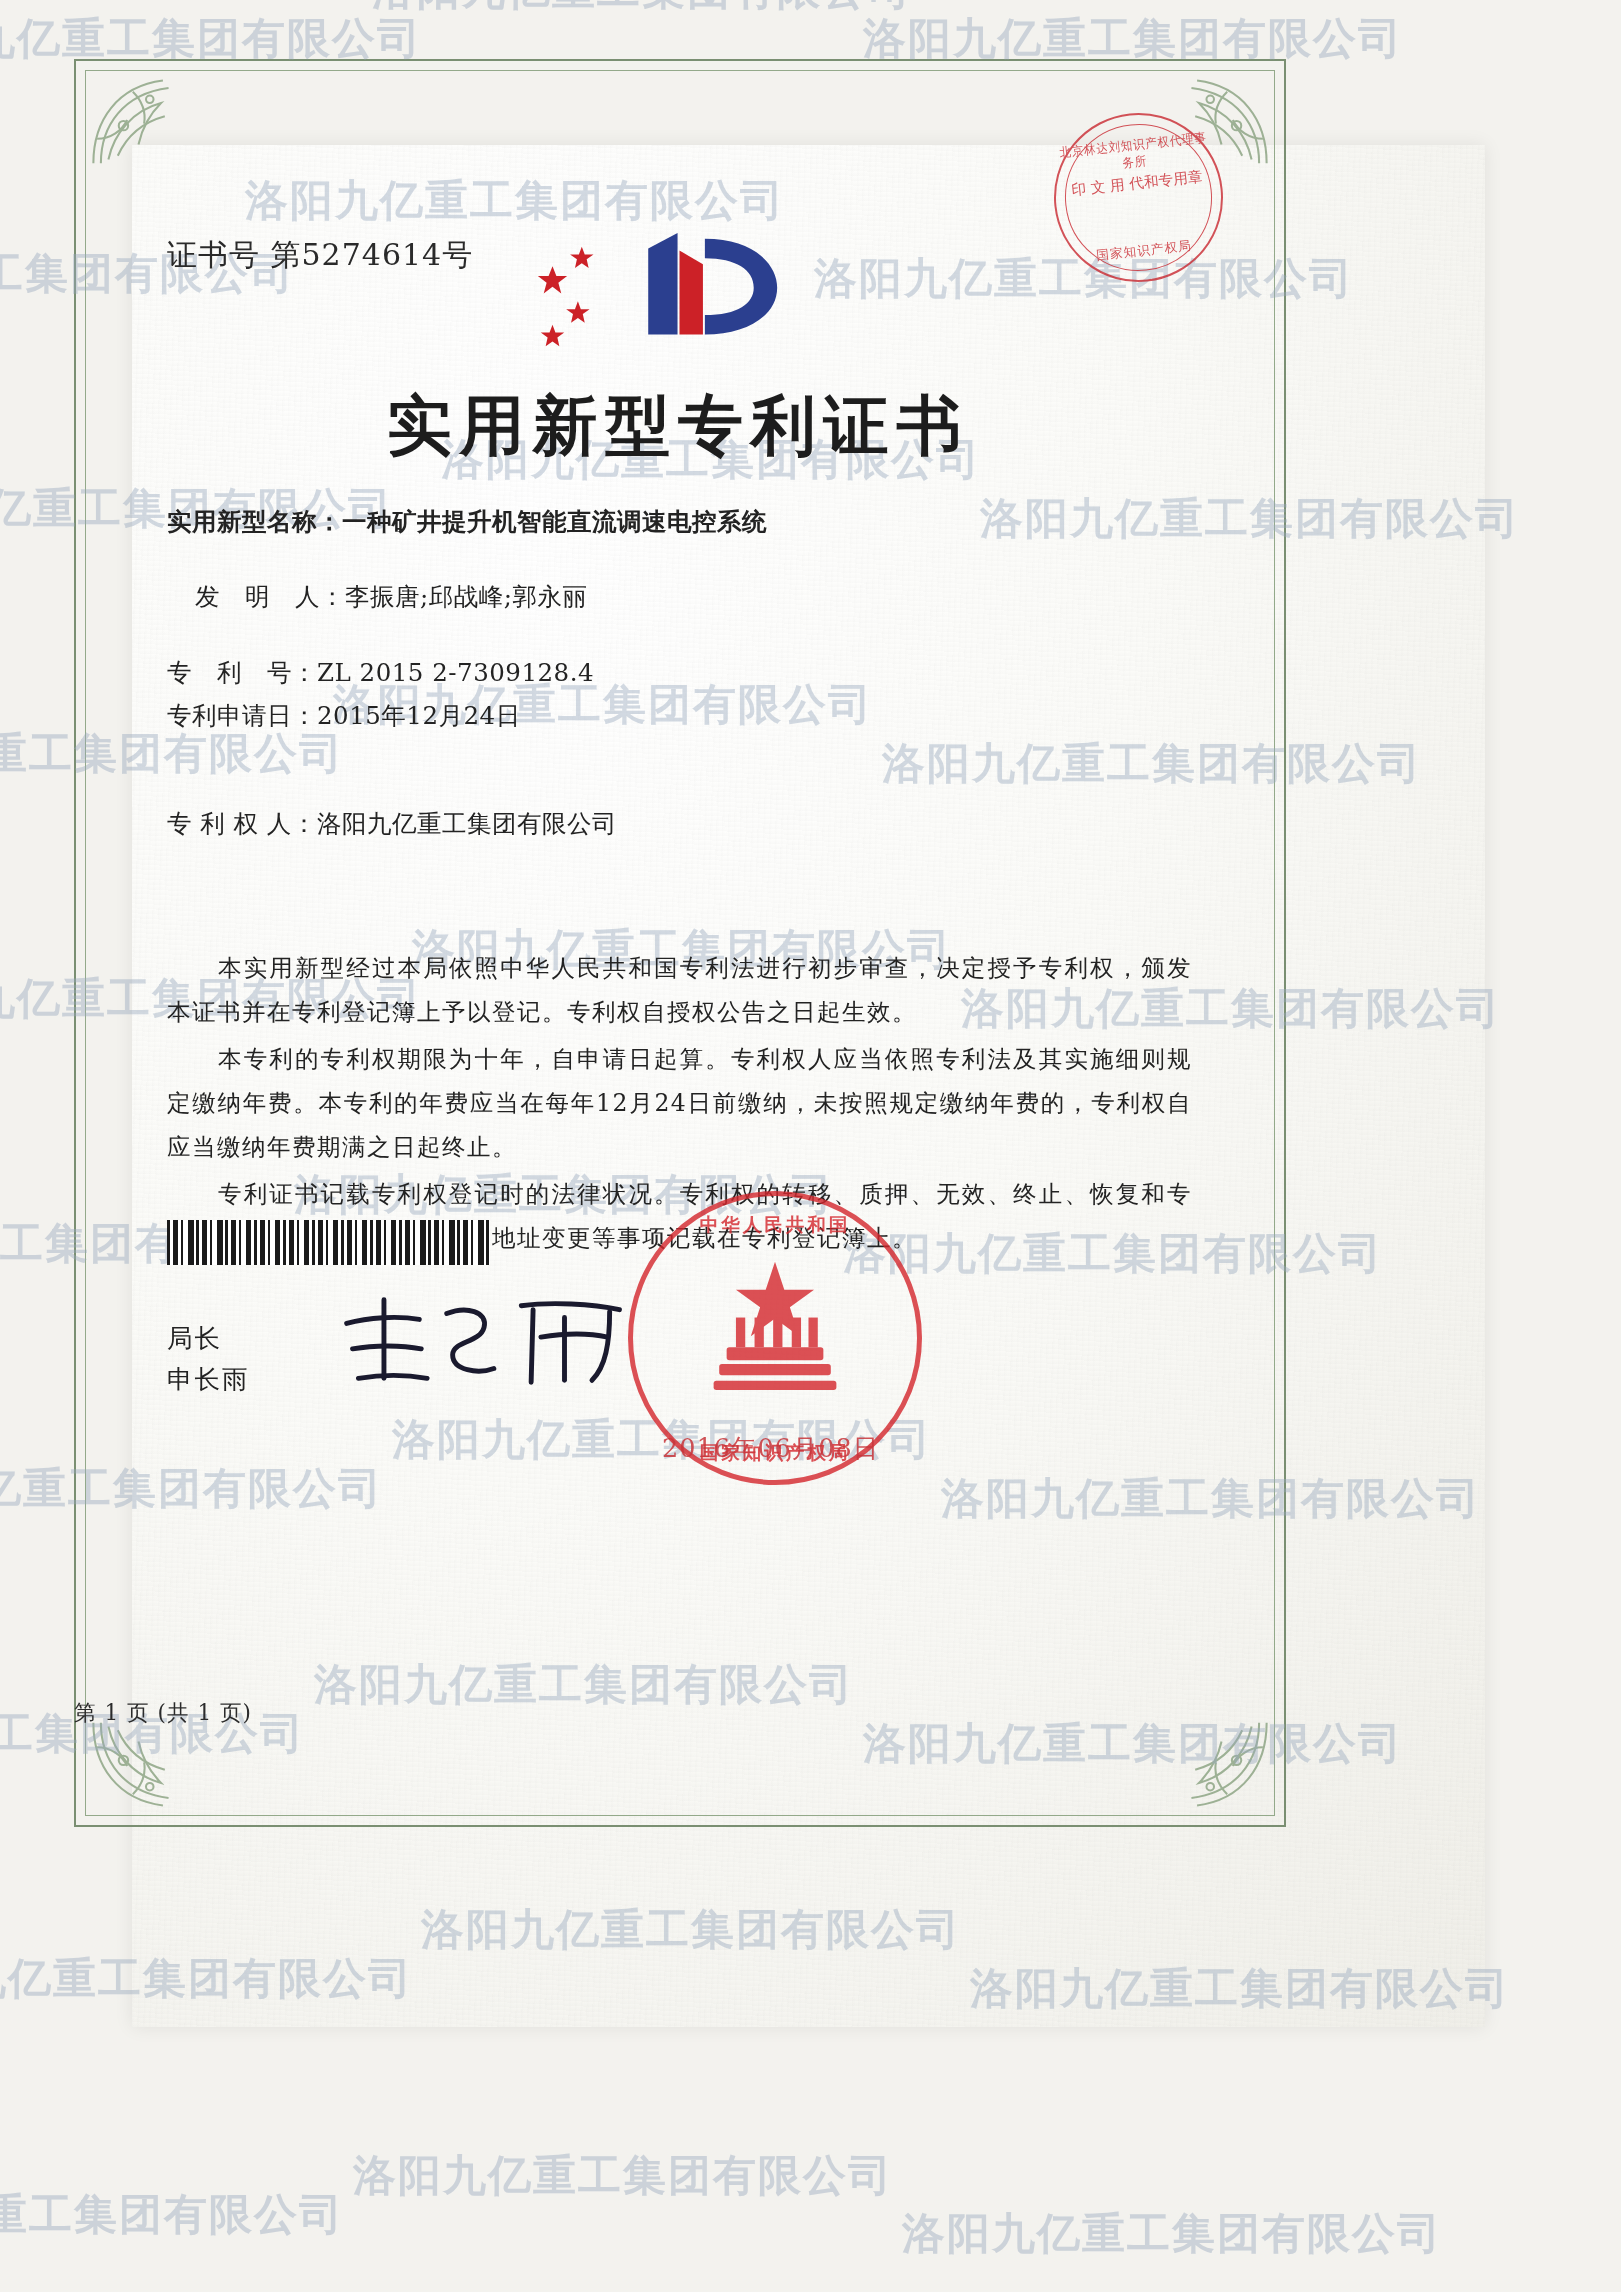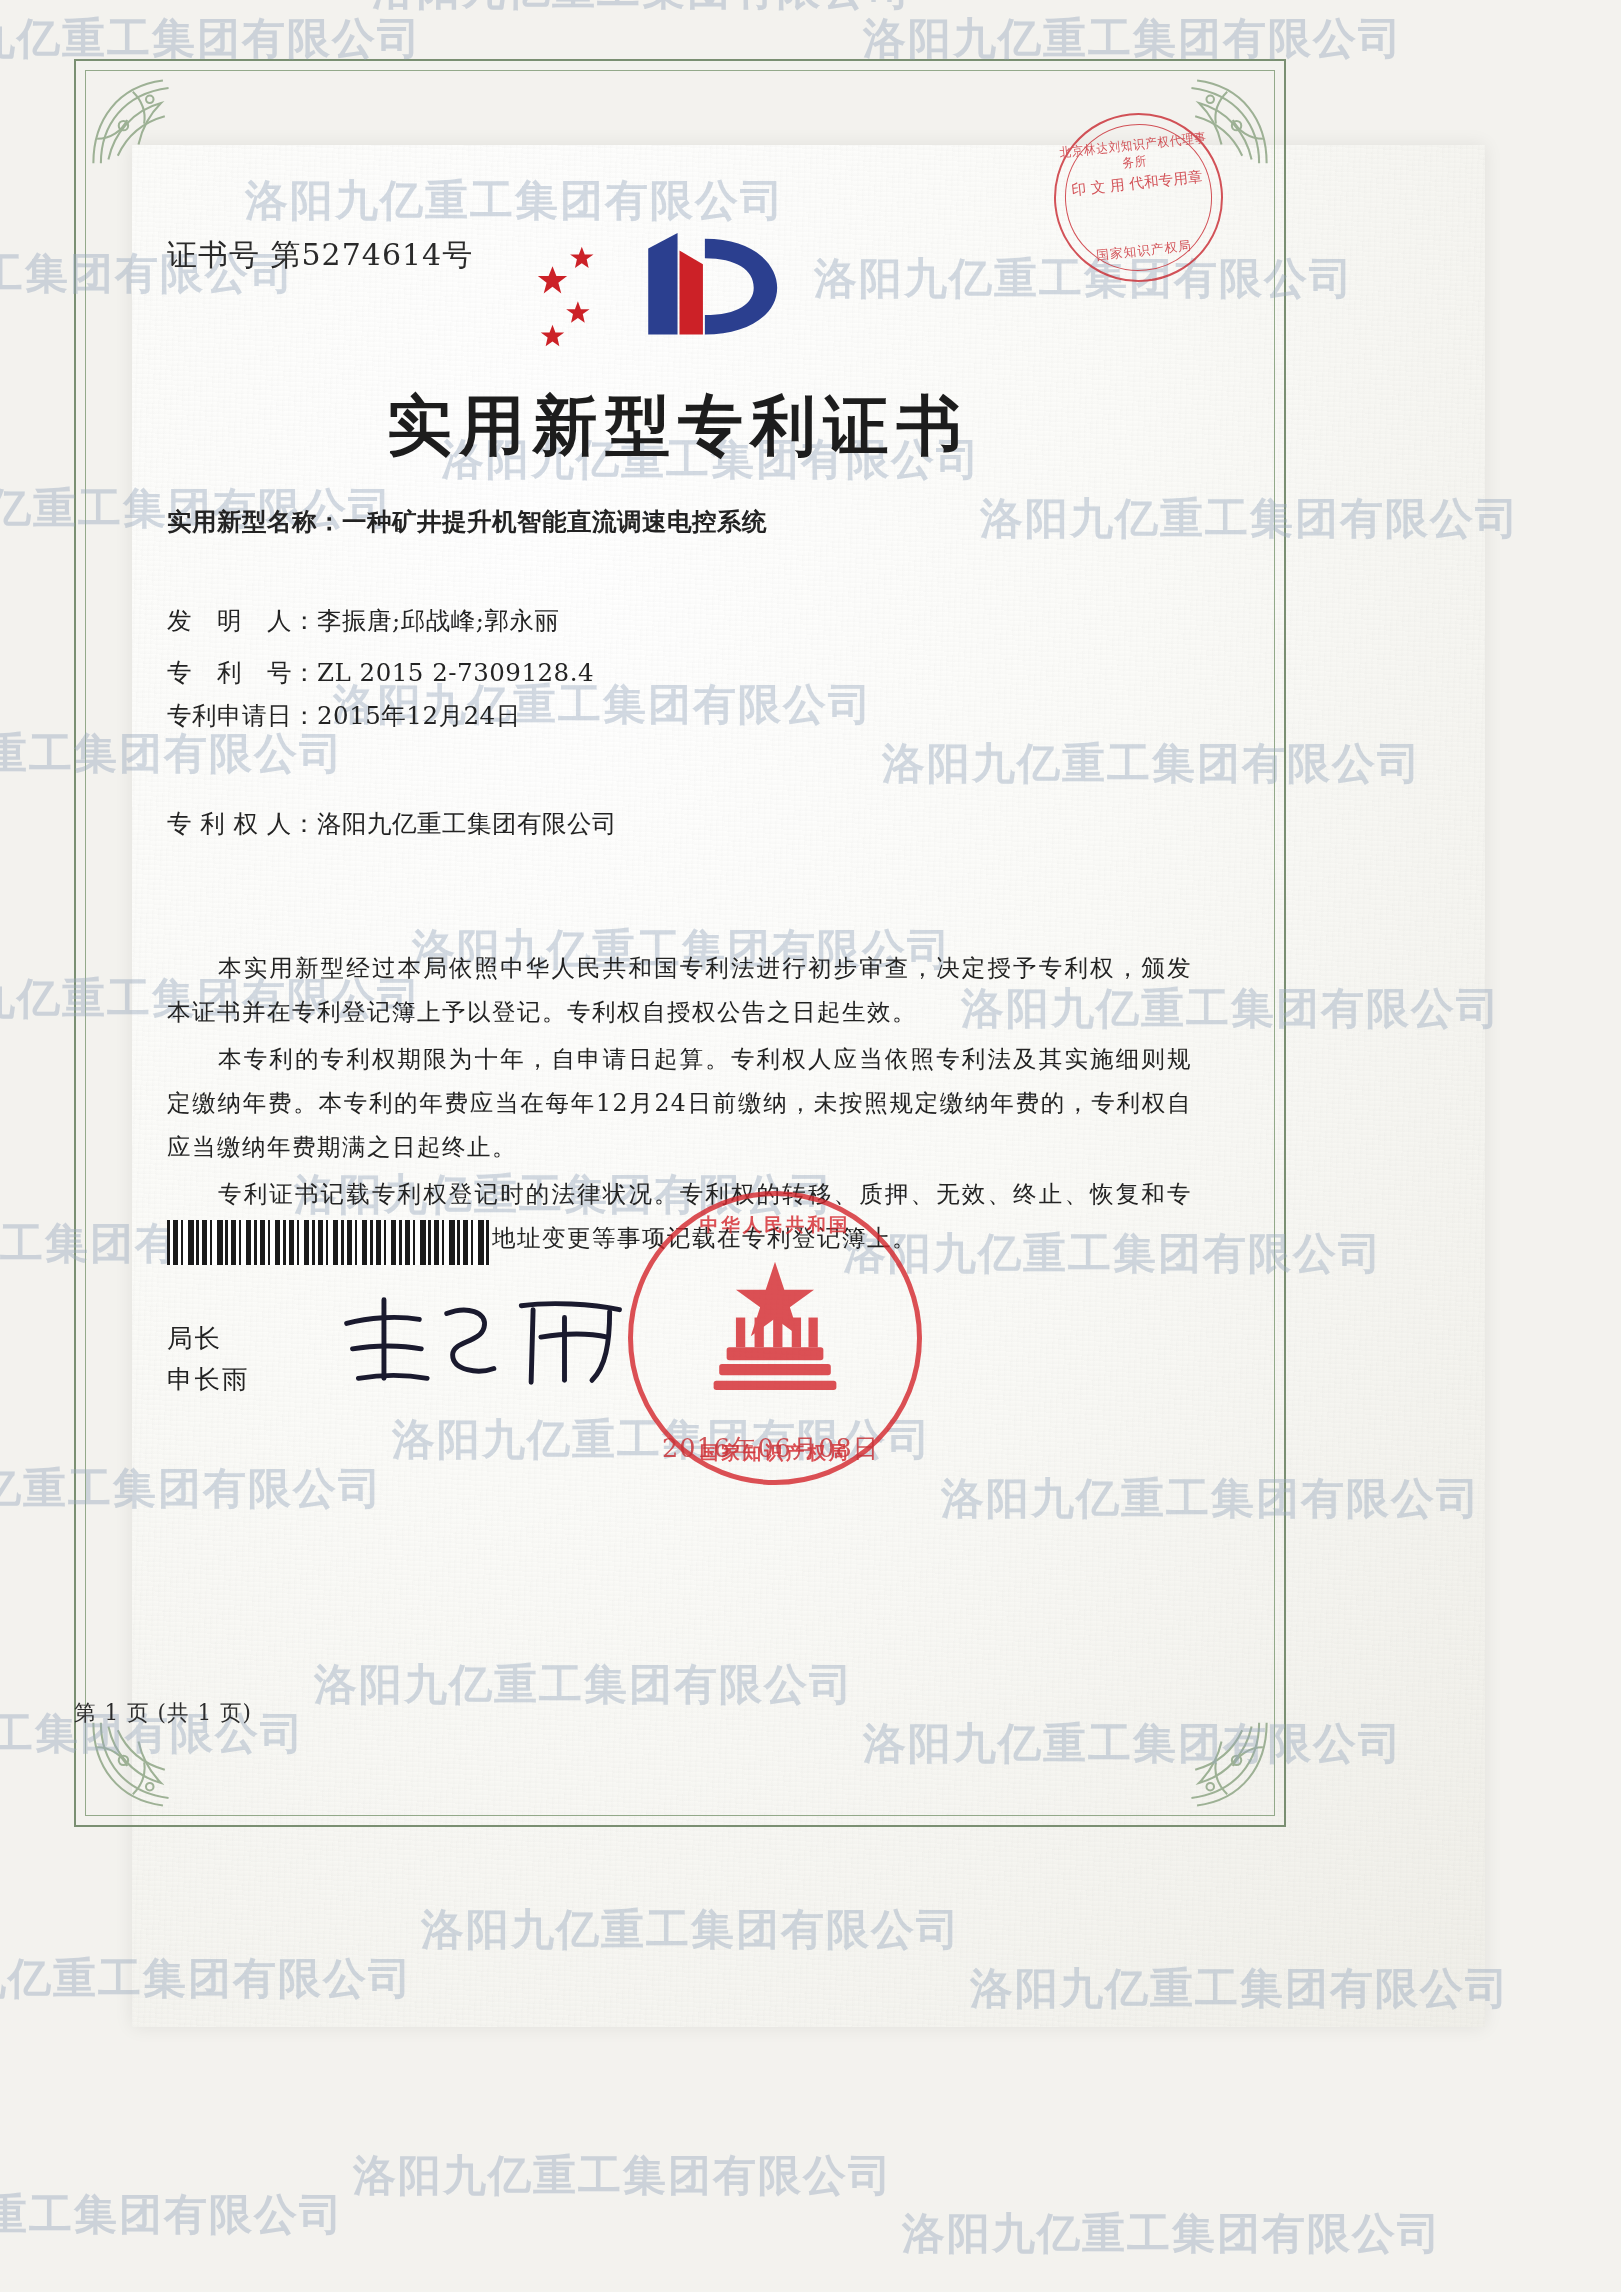--- a/index.html
+++ b/index.html
@@ -178,21 +178,21 @@
     left: 93px;
     right: 88px;
     font-size: 24.5px;
     color: #232323;
     letter-spacing: 0.5px;
   }
   .field-label { display: inline; }
   .field-value { display: inline; }
 
   #row-name     { top: 446px; font-weight: bold; }
-  #row-inventor { top: 545px; }
+  #row-inventor { top: 521px; margin-left: 28px; }
   #row-patentno { top: 597px; }
   #row-appdate  { top: 640px; }
   #row-holder   { top: 748px; }
   #row-grantdate{ top: 823px; }
 
   #body-paragraphs {
     position: absolute;
     left: 93px;
     right: 90px;
     top: 887px;

